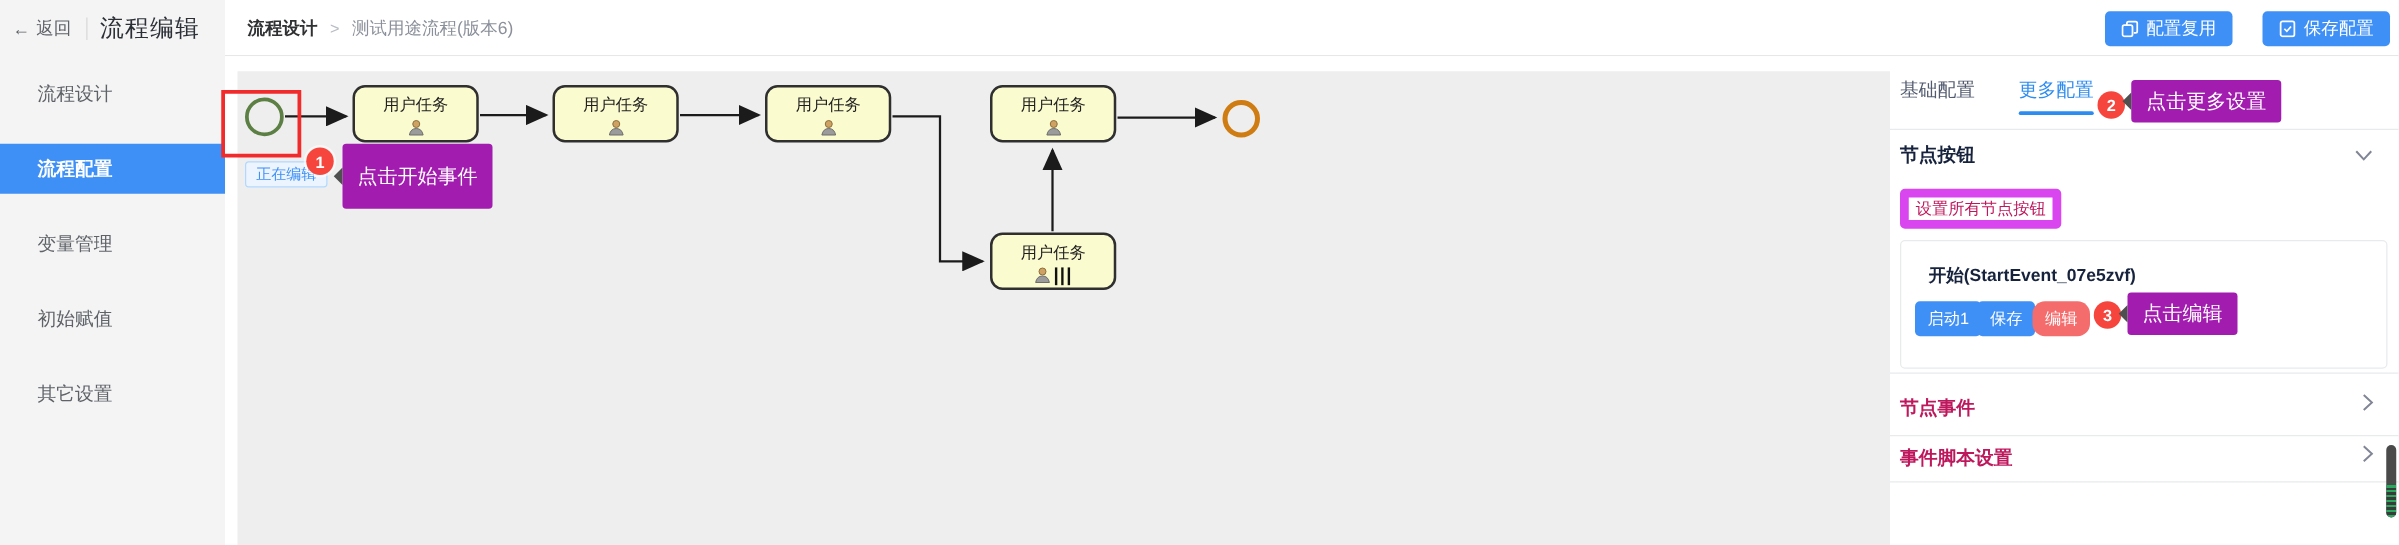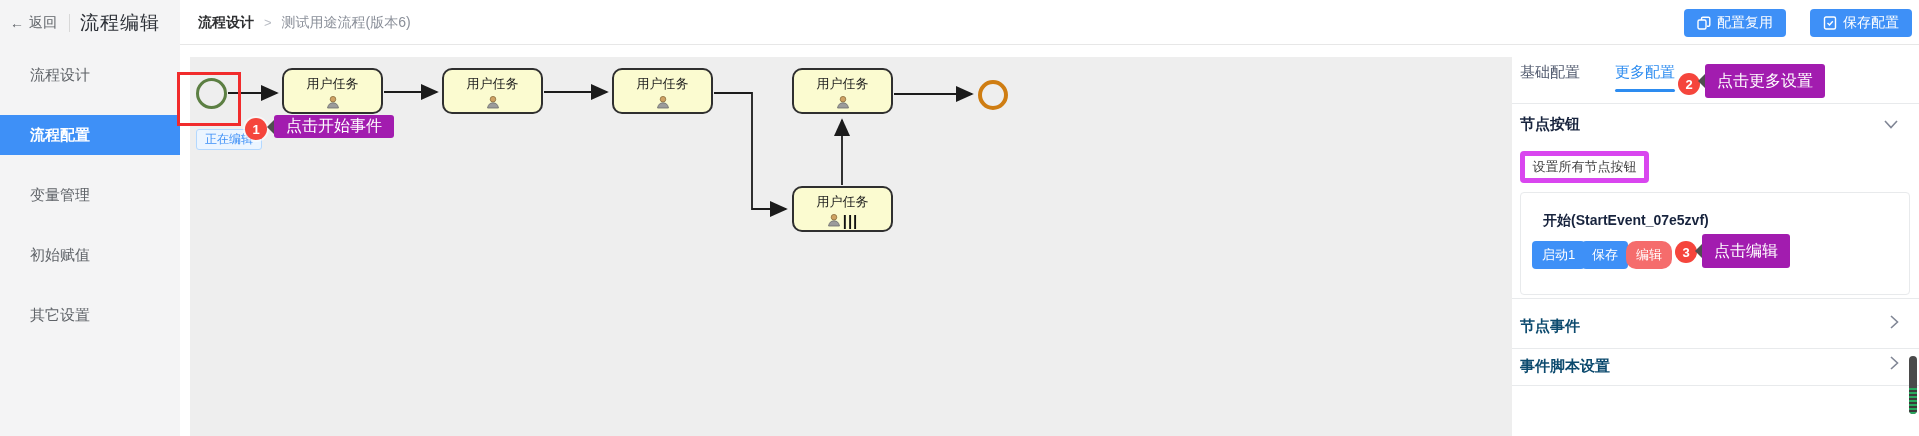--- a/index.html
+++ b/index.html
@@ -54,29 +54,29 @@
                     border:7px solid transparent; border-right-color:#4f4f4f; border-left:none; }
 
   
   .panel { left:1512px; top:45px; width:407px; height:391px; background:#fff; }
   .tab { position:absolute; top:18px; font-size:15px; color:#515a6e; cursor:pointer; }
   .tab.active { color:#2d8cf0; }
   .tab-underline { left:103px; top:44px; width:60px; height:3px; background:#2d8cf0; border-radius:2px; }
   .hline { position:absolute; left:0; width:407px; height:1px; background:#e8eaec; }
 
   .sec-title { font-size:15px; font-weight:bold; color:#17233d; }
-  .ghost-btn { position:absolute; left:8px; top:106px; width:129px; height:32px; background:#fff; border:5px solid #d946ef;
-               border-radius:4px; font-size:13px; color:#404040; cursor:pointer; }
+  .ghost-btn { position:absolute; left:8px; top:106px; width:129px; height:32px; background:#fff; border:7px solid #d946ef;
+               border-radius:4px; font-size:13px; color:#be185d; cursor:pointer; }
   .card { position:absolute; left:8px; top:147px; width:390px; height:103px; border:1px solid #e8eaec; border-radius:4px; background:#fff; }
   .card-title { position:absolute; left:22px; top:19px; font-size:14px; font-weight:bold; color:#17233d; }
   .chip { position:absolute; top:48px; height:28px; border:none; border-radius:4px; color:#fff; font-size:13px; padding:0 10px; cursor:pointer; }
   .chip.blue { background:#3e90f7; }
   .chip.red { background:#f56c6c; }
 
-  .row-title { position:absolute; left:8px; font-size:15px; font-weight:bold; color:#0c4a6e; }
+  .row-title { position:absolute; left:8px; font-size:15px; font-weight:bold; color:#be185d; }
   .chev { position:absolute; color:#808695; }
 
   .scrollbar-thumb { left:1909px; top:356px; width:8px; height:58px; background:#4a4a4a; border-radius:4px; overflow:hidden; }
   .scroll-stripes { position:absolute; left:0; bottom:0; width:8px; height:26px;
                     background:repeating-linear-gradient(180deg,#27a95e 0 2px,#3a3a3a 2px 4px); }
 </style>
 </head>
 <body>
 
 <div class="abs topbar"></div>
@@ -181,21 +181,21 @@
     <svg width="14" height="14" viewBox="0 0 14 14">
         <circle cx="7" cy="4.2" r="2.8" fill="#cfa263" stroke="#8b6f3e" stroke-width=".8"></circle>
         <path d="M1.5,13 Q2.5,7.8 7,7.8 Q11.5,7.8 12.5,13 Z" fill="#9b9b9b" stroke="#6d6d6d" stroke-width=".8"></path>
       </svg>
     <span class="mi-bars">|||</span>
   </div>
 </div>
 
 <div class="abs pill-editing">正在编辑</div>
 <div class="abs badge" style="left:245px; top:118px;">1</div>
-<div class="abs tooltip" style="left:274px; top:115px; height:23px;">点击开始事件</div>
+<div class="abs tooltip" style="left:274px; top:115px; height:52px;">点击开始事件</div>
 
 <div class="abs panel">
   <div class="tab" style="left:8px;">基础配置</div>
   <div class="tab active" style="left:103px;">更多配置</div>
   <div class="abs tab-underline"></div>
   <div class="hline" style="top:58px;"></div>
 
   <div class="sec-title abs" style="left:8px; top:70px;">节点按钮</div>
   <svg class="abs" style="left:372px; top:75px;" width="14" height="9" viewBox="0 0 14 9">
     <path d="M1,1 L7,7.5 L13,1" fill="none" stroke="#808695" stroke-width="1.6"></path>

